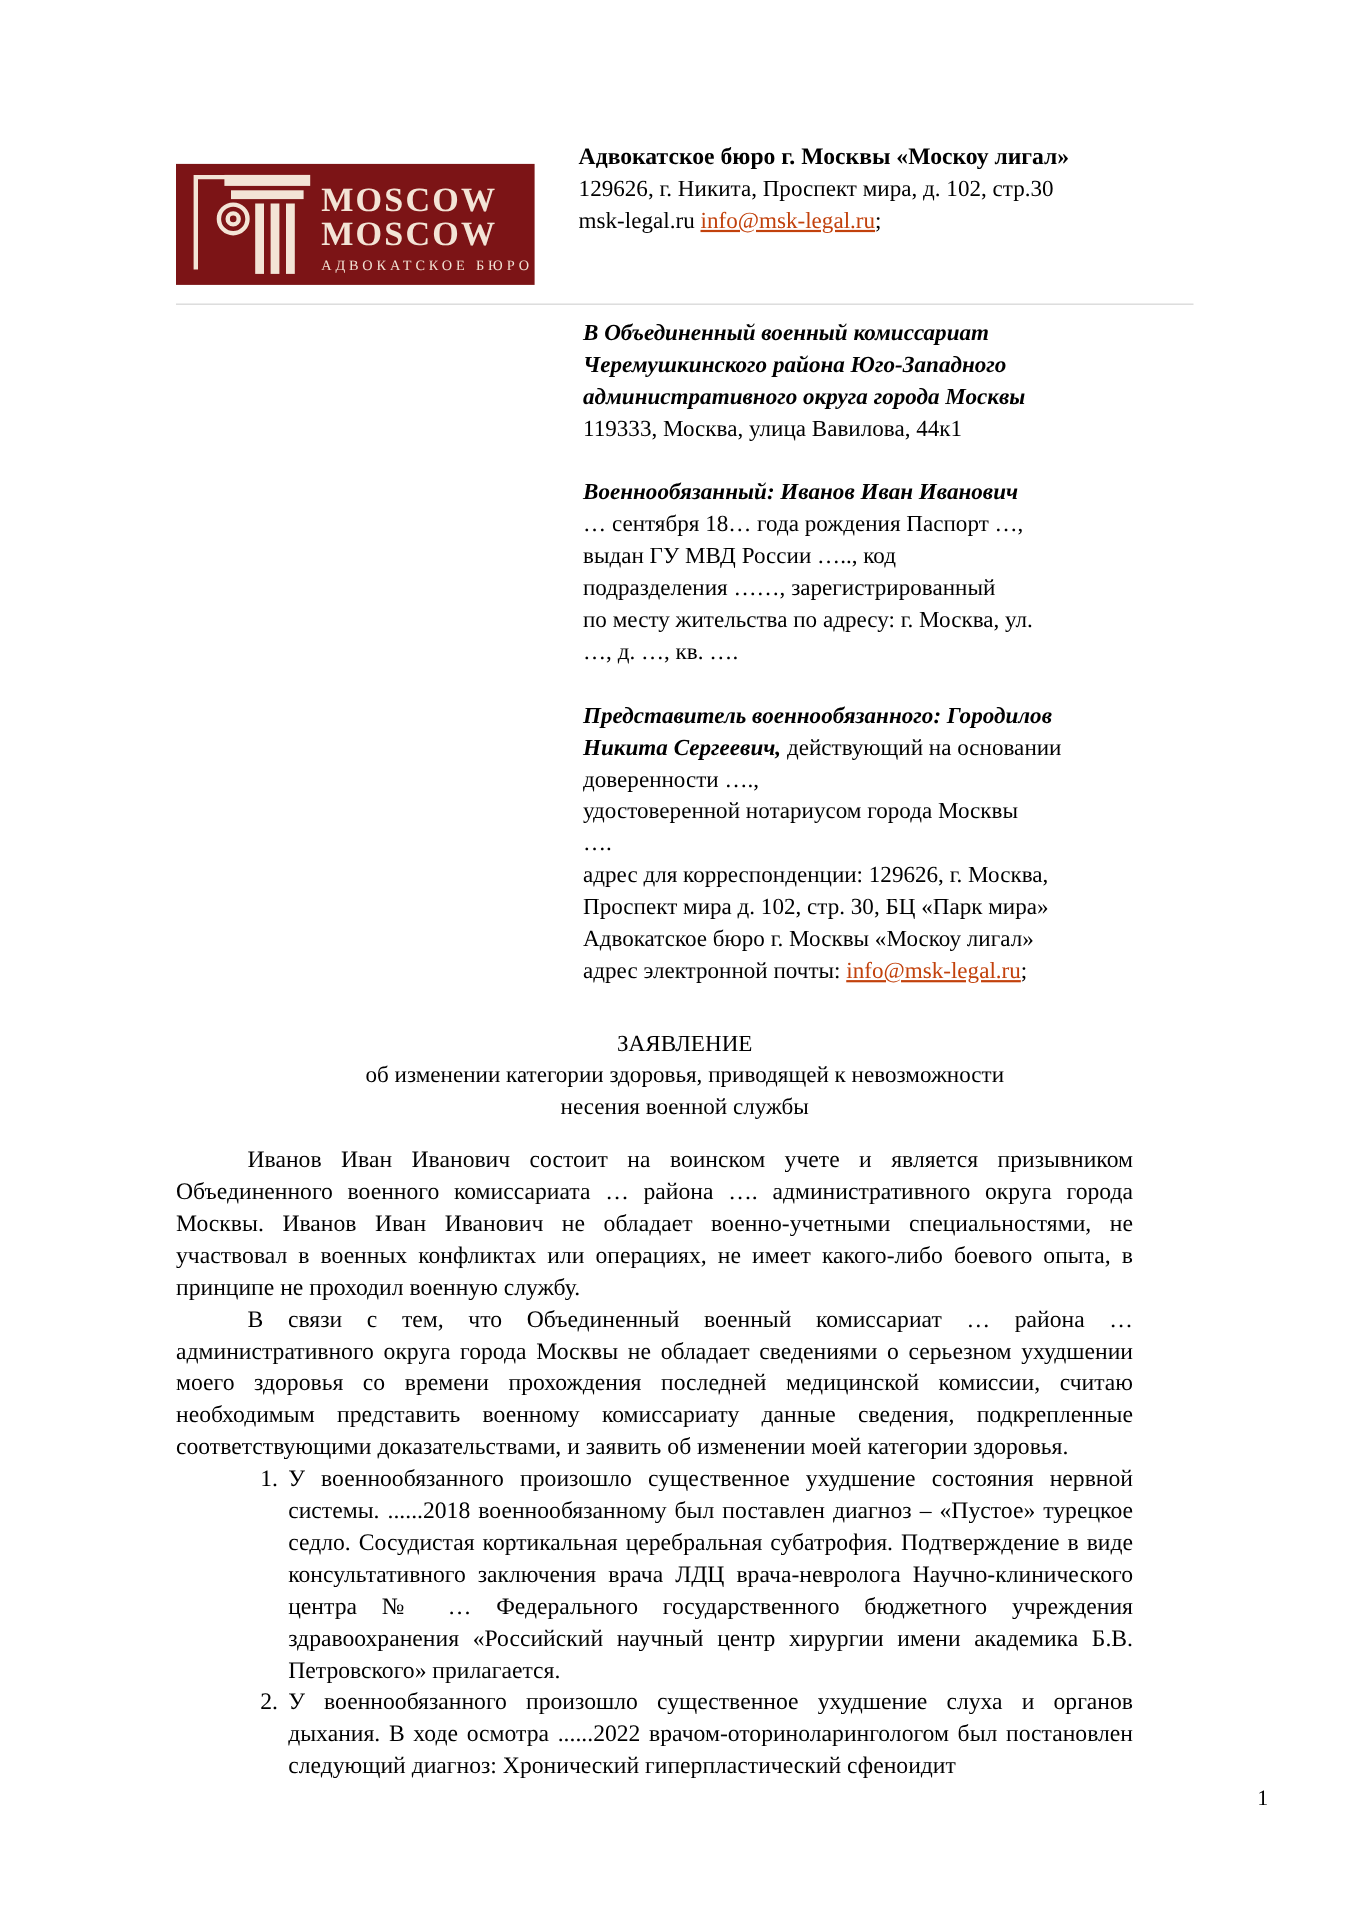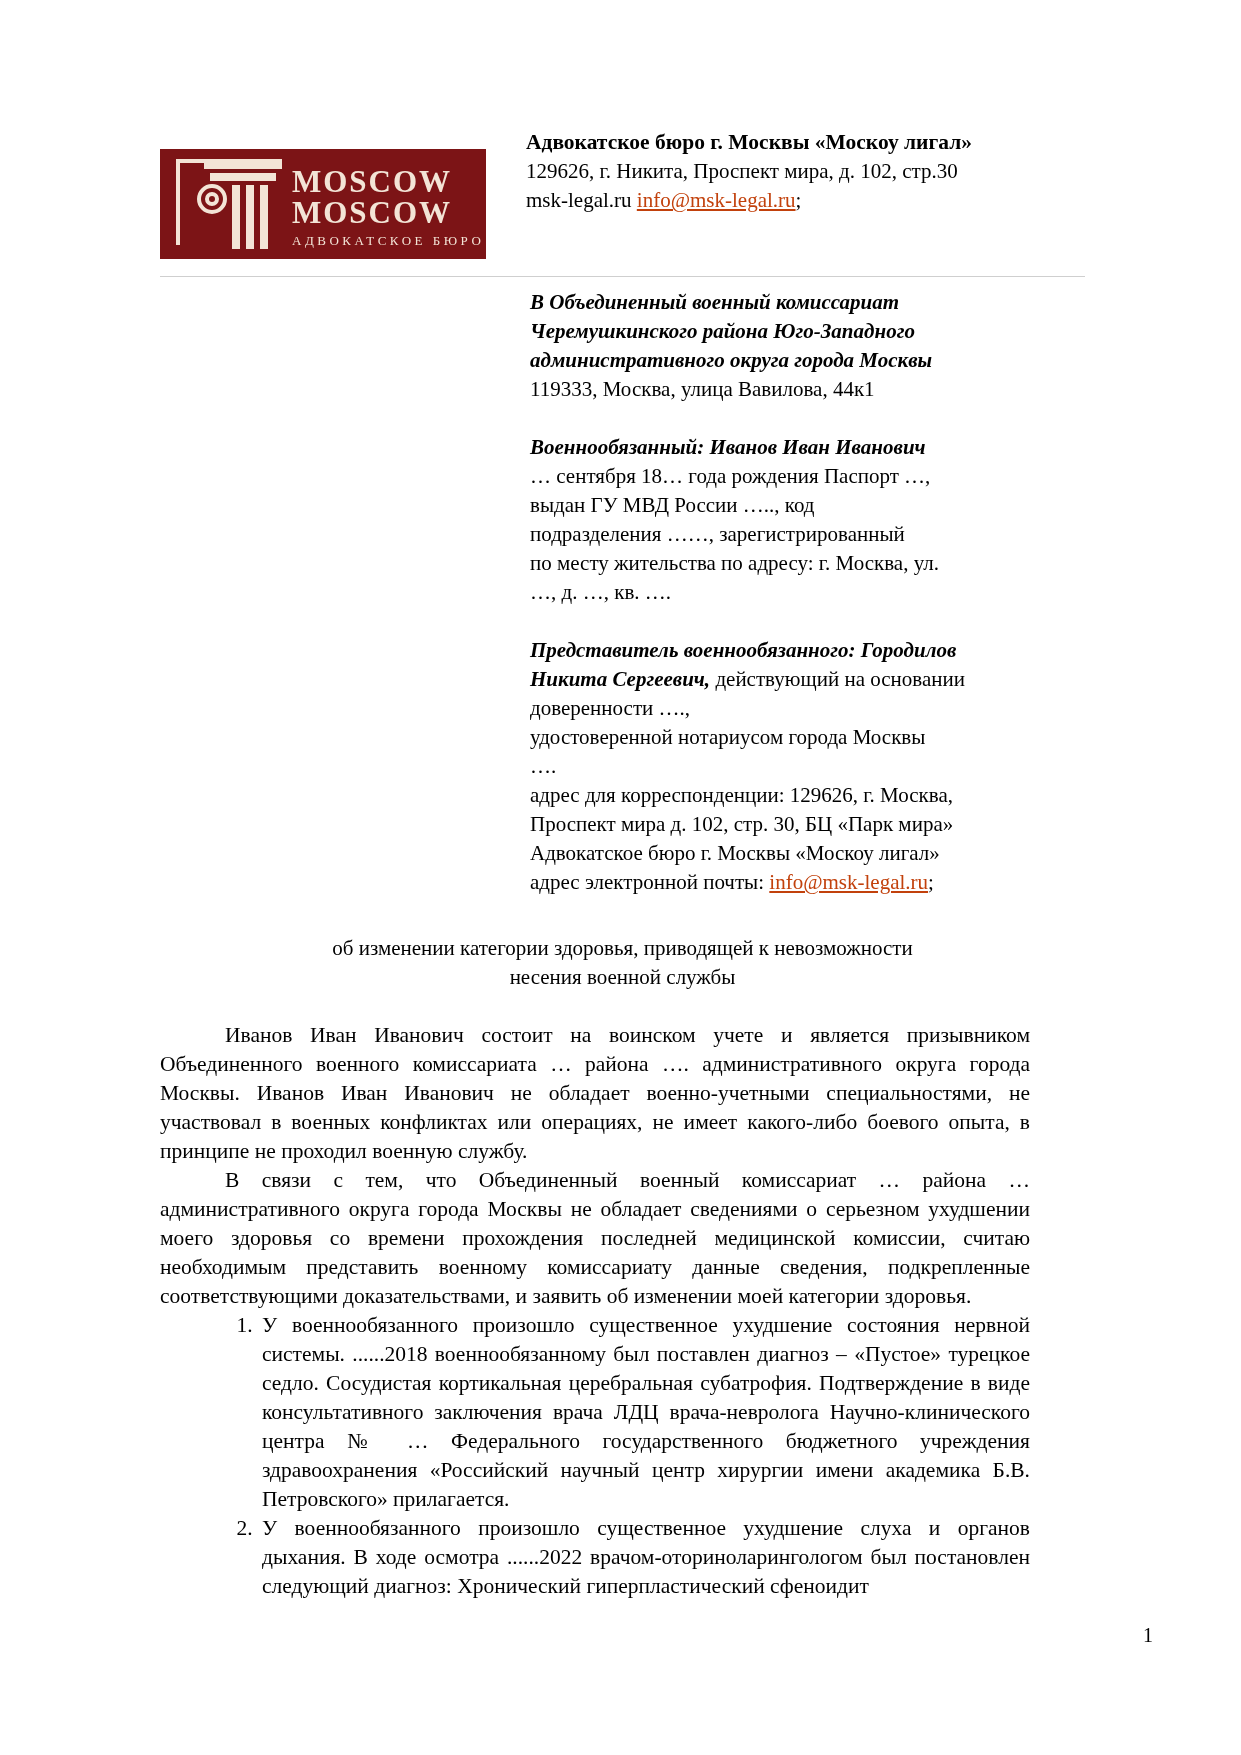--- a/index.html
+++ b/index.html
@@ -80,21 +80,21 @@
   
   .doc-title {
     text-align: center;
     font-size: 21px;
     line-height: 29px;
     margin-top: 37px;
     width: 100%;
   }
   
   .body-text {
-    margin-top: 29px;
+    margin-top: 19px;
     width: 870px;
     font-size: 21.5px;
     line-height: 29px;
     text-align: justify;
     font-family: Liberation Serif, serif;
   }
   .body-text p {
     margin: 0;
     text-indent: 65px;
   }
@@ -173,20 +173,21 @@
     <div class="pre">доверенности ….,
 удостоверенной нотариусом города Москвы
 ….
 адрес для корреспонденции: 129626, г. Москва,
 Проспект мира д. 102, стр. 30, БЦ «Парк мира»
 Адвокатское бюро г. Москвы «Москоу лигал»</div>
     <div><span>адрес электронной почты: </span><a class="doc-link">info@msk-legal.ru</a><span>;</span></div>
   </div>
 
   <div class="doc-title">
+    <div>ЗАЯВЛЕНИЕ</div>
     <div>об изменении категории здоровья, приводящей к невозможности</div>
     <div>несения военной службы</div>
   </div>
 
   <div class="body-text">
     <p>Иванов Иван Иванович состоит на воинском учете и является призывником Объединенного военного комиссариата … района …. административного округа города Москвы. Иванов Иван Иванович не обладает военно-учетными специальностями, не участвовал в военных конфликтах или операциях, не имеет какого-либо боевого опыта, в принципе не проходил военную службу.</p>
     <p>В связи с тем, что Объединенный военный комиссариат … района … административного округа города Москвы не обладает сведениями о серьезном ухудшении моего здоровья со времени прохождения последней медицинской комиссии, считаю необходимым представить военному комиссариату данные сведения, подкрепленные соответствующими доказательствами, и заявить об изменении моей категории здоровья.</p>
     <ol class="claims">
       <li>У военнообязанного произошло существенное ухудшение состояния нервной системы. ......2018 военнообязанному был поставлен диагноз – «Пустое» турецкое седло. Сосудистая кортикальная церебральная субатрофия. Подтверждение в виде консультативного заключения врача ЛДЦ врача-невролога Научно-клинического центра № … Федерального государственного бюджетного учреждения здравоохранения «Российский научный центр хирургии имени академика Б.В. Петровского» прилагается.</li>
       <li>У военнообязанного произошло существенное ухудшение слуха и органов дыхания. В ходе осмотра ......2022 врачом-оториноларингологом был постановлен следующий диагноз: Хронический гиперпластический сфеноидит</li>

